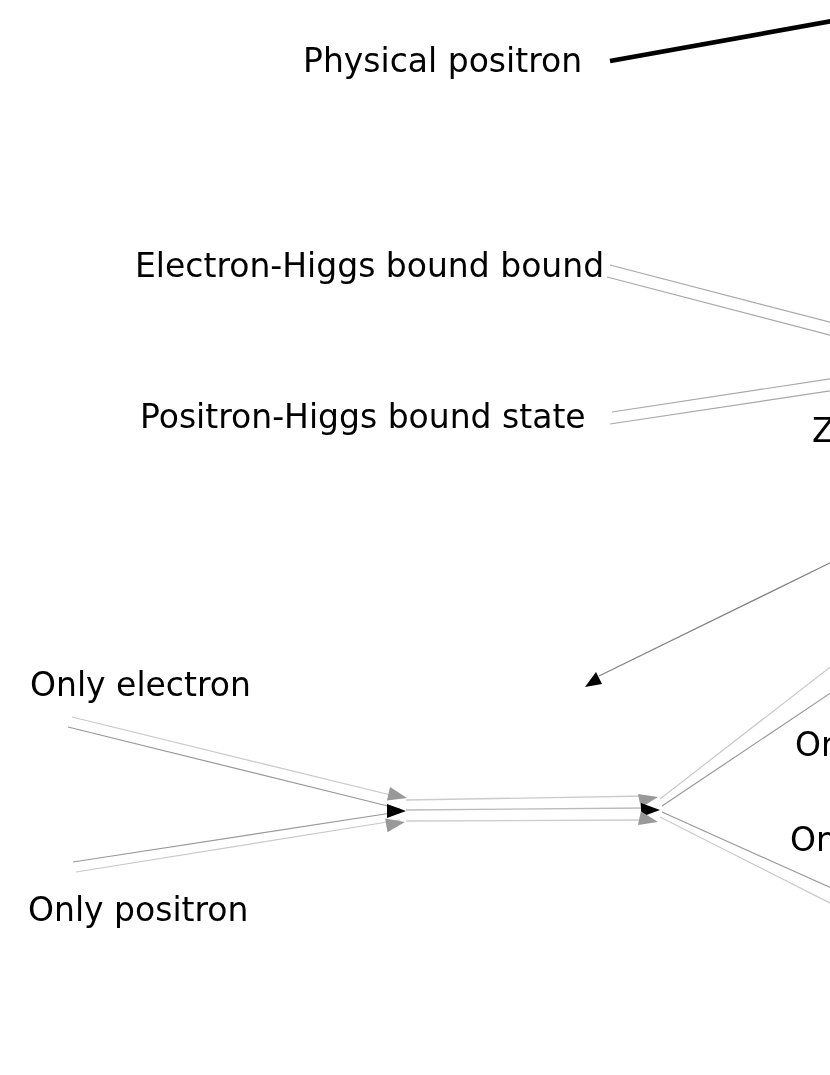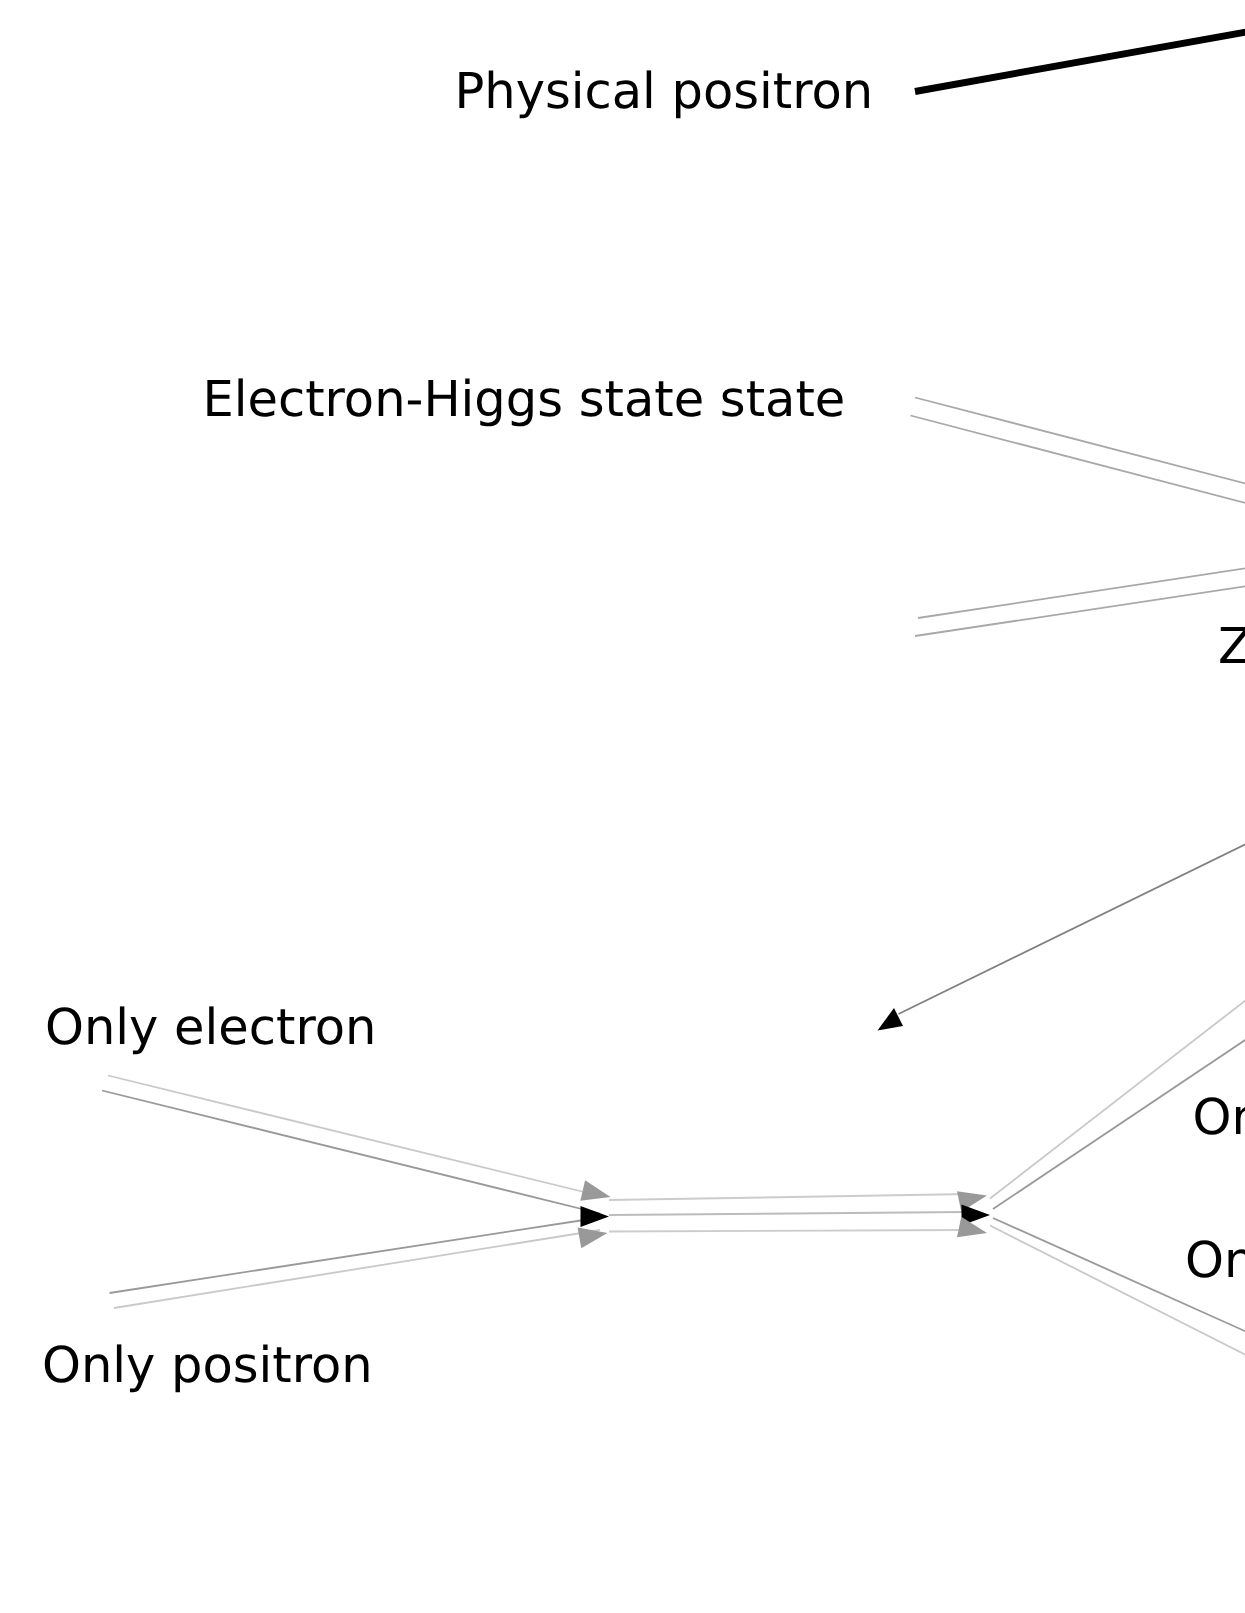--- a/index.html
+++ b/index.html
@@ -78,22 +78,23 @@
     </g>
 
     <g>
       <line x1="662" y1="812" x2="838" y2="891" stroke="#999999" stroke-width="1.2"></line>
       <line x1="660" y1="817" x2="838" y2="907" stroke="#c9c9c9" stroke-width="1.2"></line>
     </g>
   </svg>
 
   <div class="lbl" style="left:303px; top:44px">Physical positron</div>
 
-  <div class="lbl" style="left:135px; top:249px">Electron-Higgs state state</div>
+  <div class="lbl" style="left:135px; top:249px">Electron-Higgs bound bound</div>
 
+  <div class="lbl" style="left:140px; top:400px">Positron-Higgs bound state</div>
 
   <div class="lbl" style="left:812px; top:414px">Z</div>
 
   <div class="lbl" style="left:30px; top:668px">Only electron</div>
 
   <div class="lbl" style="left:28px; top:893px">Only positron</div>
 
 
   <div class="lbl" style="left:795px; top:728px">Only electron</div>
 

